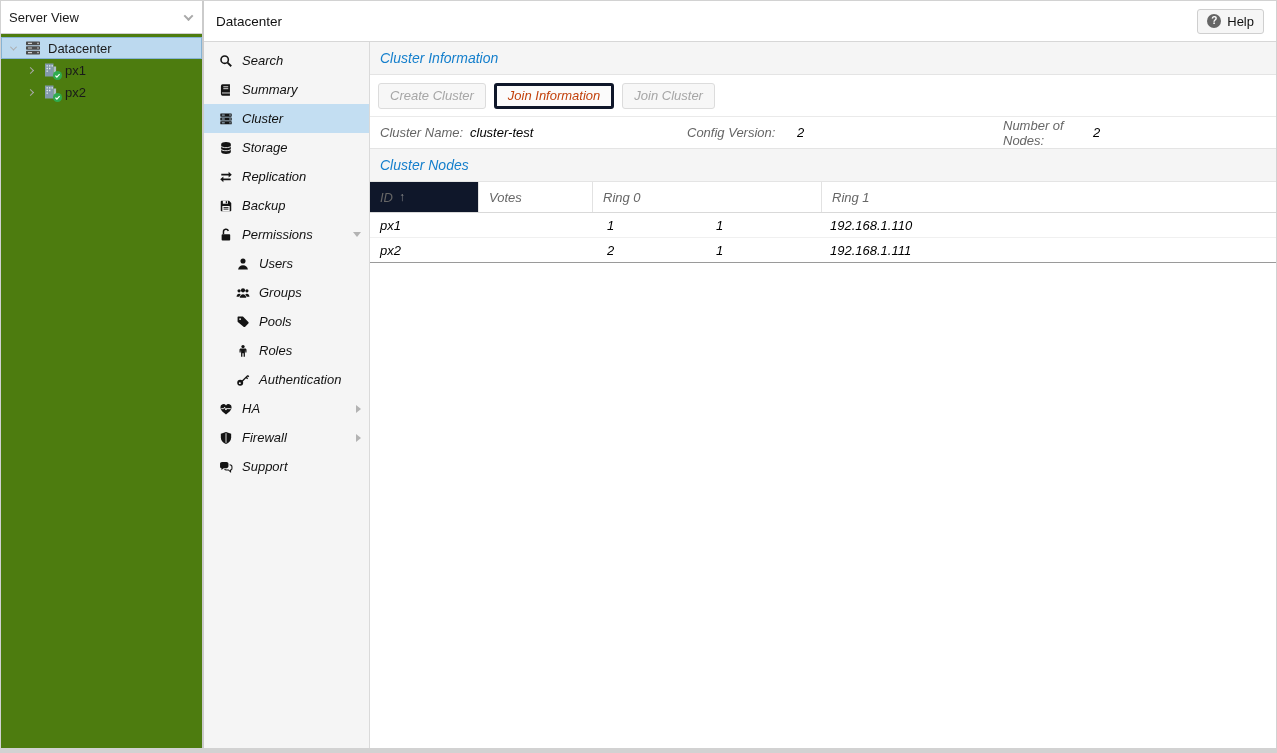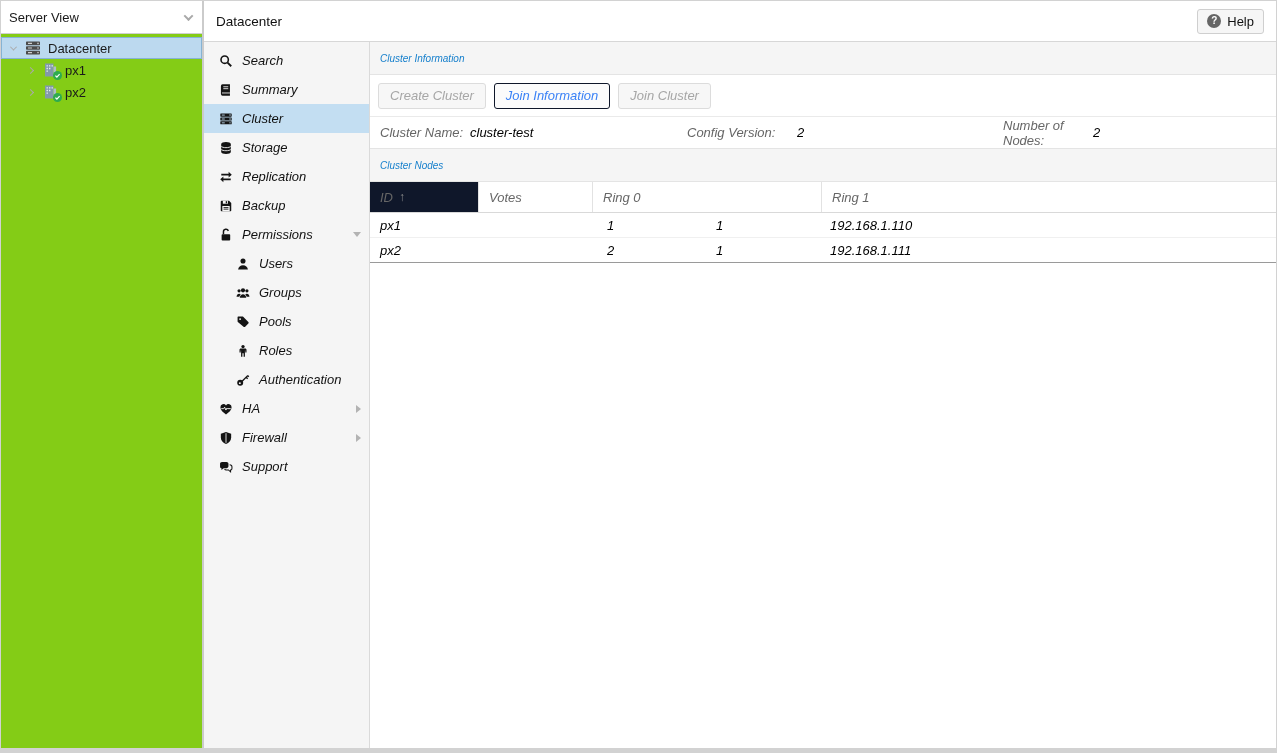--- a/index.html
+++ b/index.html
@@ -2,21 +2,21 @@
 <html><head>
 <meta charset="utf-8">
 <style>
   * { margin:0; padding:0; box-sizing:border-box; }
   html,body { background:#e8e8e8; }
   body { font-family:"Liberation Sans","DejaVu Sans",sans-serif; font-size:13px; color:#1a1a1a; }
   .app { width:1277px; height:753px; background:#fff; display:flex;
          border:1px solid #d2d2d2; border-bottom:5px solid #d2d2d2; }
 
   
-  .tree-panel { width:203px; background:#84cc16; border-right:2px solid #cbcbcb; display:flex; flex-direction:column; }
+  .tree-panel { width:203px; background:#4d7c0f; border-right:2px solid #cbcbcb; display:flex; flex-direction:column; }
   .view-combo { height:33px; border-bottom:1px solid #d0d0d0; display:flex; align-items:center;
                 justify-content:space-between; padding:0 10px 0 8px; background:#fff; cursor:pointer; }
   .chev { width:7px; height:7px; border-right:2px solid #a9a9a9; border-bottom:2px solid #a9a9a9; display:inline-block; }
   .chev.down { transform:rotate(45deg) translate(-1px,-1px); }
   .chev.right { transform:rotate(-45deg); }
   .chev.small { width:5px; height:5px; border-width:1.5px; }
   .tree { padding-top:3px; }
   .tree-row { height:22px; display:flex; align-items:center; gap:5px; cursor:pointer; border:1px solid transparent; }
   .tree-row.selected { background:#bcd9ef; border:1px solid #86b3d4; }
   .tree-row .expander { width:14px; display:flex; justify-content:center; }
@@ -46,25 +46,25 @@
   .menu-item.selected { background:#c3def2; }
   .mi-ico { width:15px; height:15px; display:flex; align-items:center; justify-content:center; flex:0 0 auto; }
   .mi-ico svg { width:14px; height:14px; fill:#141414; }
   .mi-arrow { margin-left:auto; }
   .tri-right { width:0; height:0; border-top:4.5px solid transparent; border-bottom:4.5px solid transparent; border-left:5.5px solid #b3b3b3; }
   .tri-down  { width:0; height:0; border-left:4.5px solid transparent; border-right:4.5px solid transparent; border-top:5.5px solid #b3b3b3; }
 
   
   .content { flex:1; background:#fff; display:flex; flex-direction:column; min-width:0; }
   .panel-header { height:33px; background:#f5f5f5; border-bottom:1px solid #e4e4e4; display:flex; align-items:center;
-                  padding-left:10px; color:#157fcc; font-size:10px; }
+                  padding-left:10px; color:#157fcc; font-size:14px; }
   .toolbar { height:42px; display:flex; align-items:center; gap:8px; padding:0 8px; border-bottom:1px solid #eaeaea; background:#fff;text-align:center; }
   .tbtn { height:26px; padding:0 11px; border-radius:3px; font-size:13px; display:inline-flex; align-items:center; }
   .tbtn.disabled { background:#f7f7f7; border:1px solid #dcdcdc; color:#a6a6a6; cursor:default; }
-  .tbtn.active { background:#fbfbfb; border:1px solid #0f172a; color:#3b82f6; cursor:pointer; }
+  .tbtn.active { background:#fbfbfb; border:3px solid #0f172a; color:#c2410c; cursor:pointer; }
   .info-row { height:32px; display:flex; align-items:center; padding-left:10px; border-bottom:1px solid #e4e4e4;gap:15px; }
   .info-field { display:flex; align-items:center; }
   .info-field.f1 { width:292px; }
   .info-field.f2 { width:301px; }
   .info-label { color:#666; }
   .f1 .info-label { width:90px; }
   .f2 .info-label { width:110px; }
   .f3 .info-label { width:90px; }
   .info-value { color:#000; }
 

